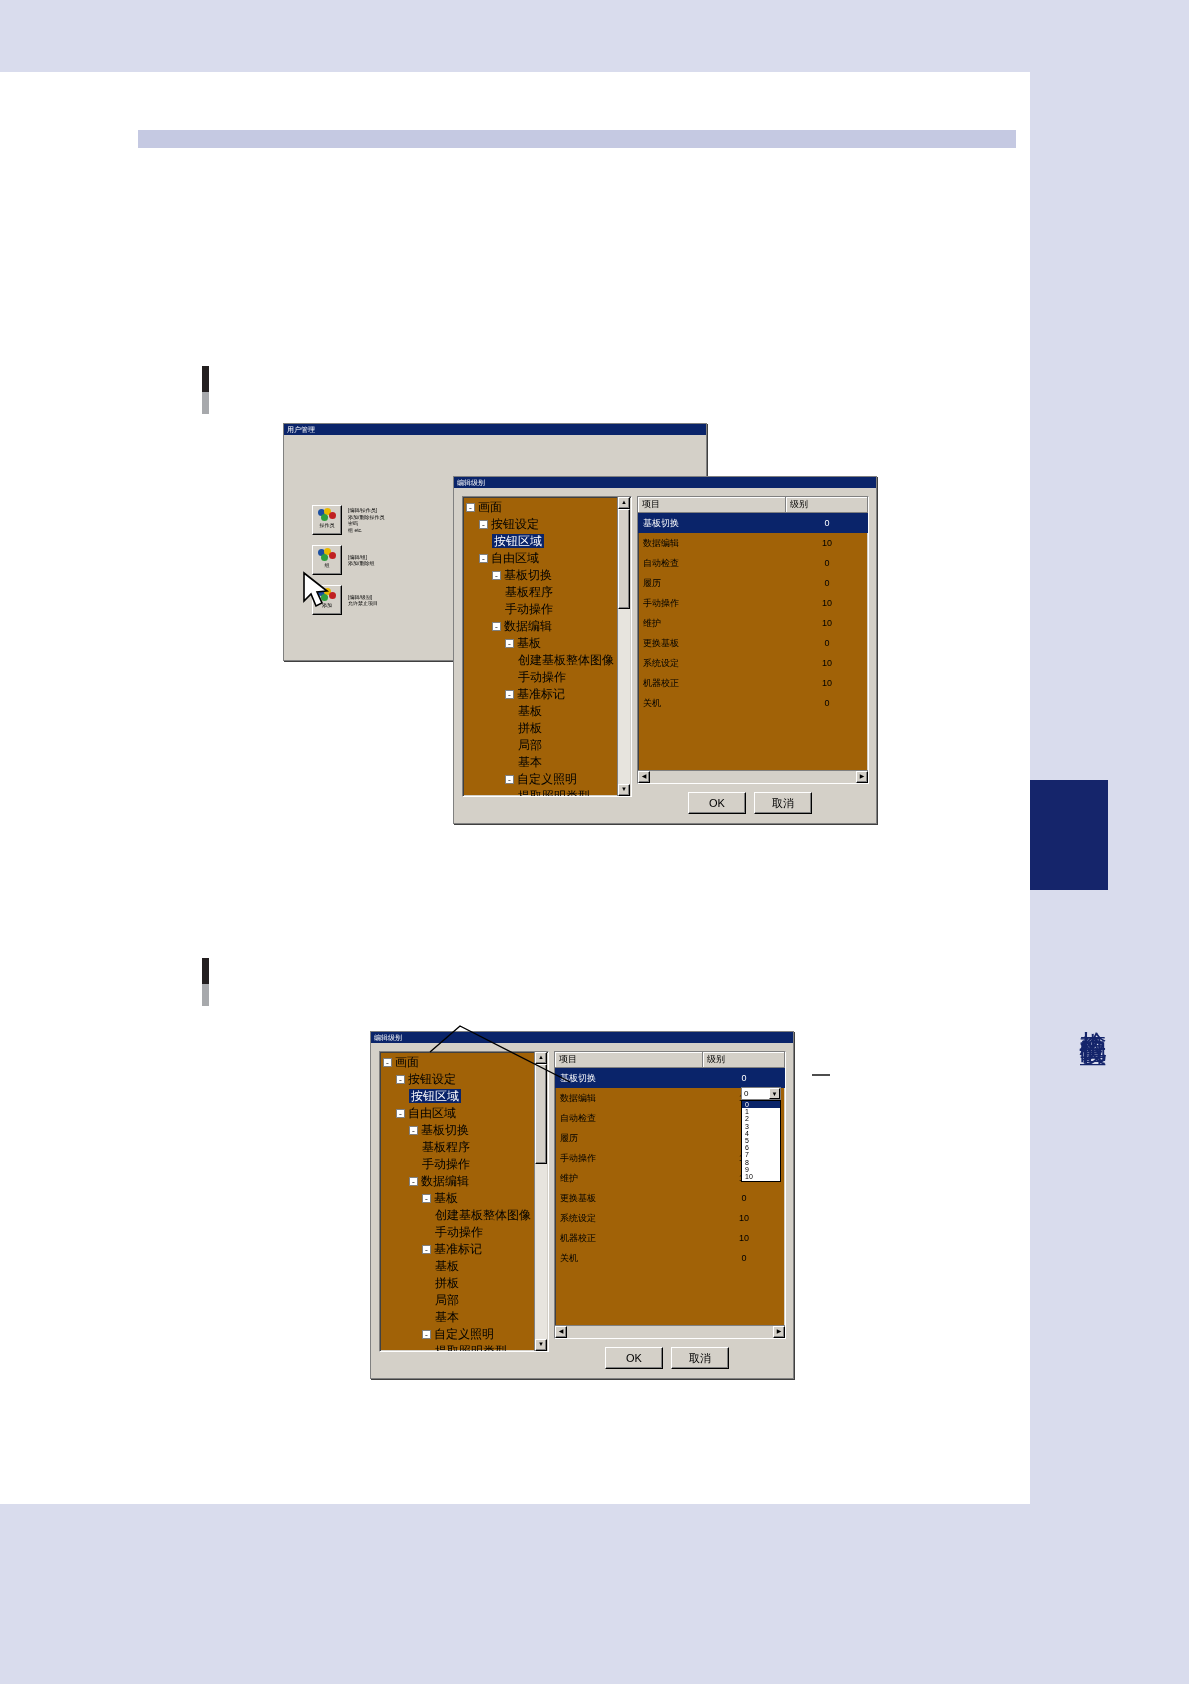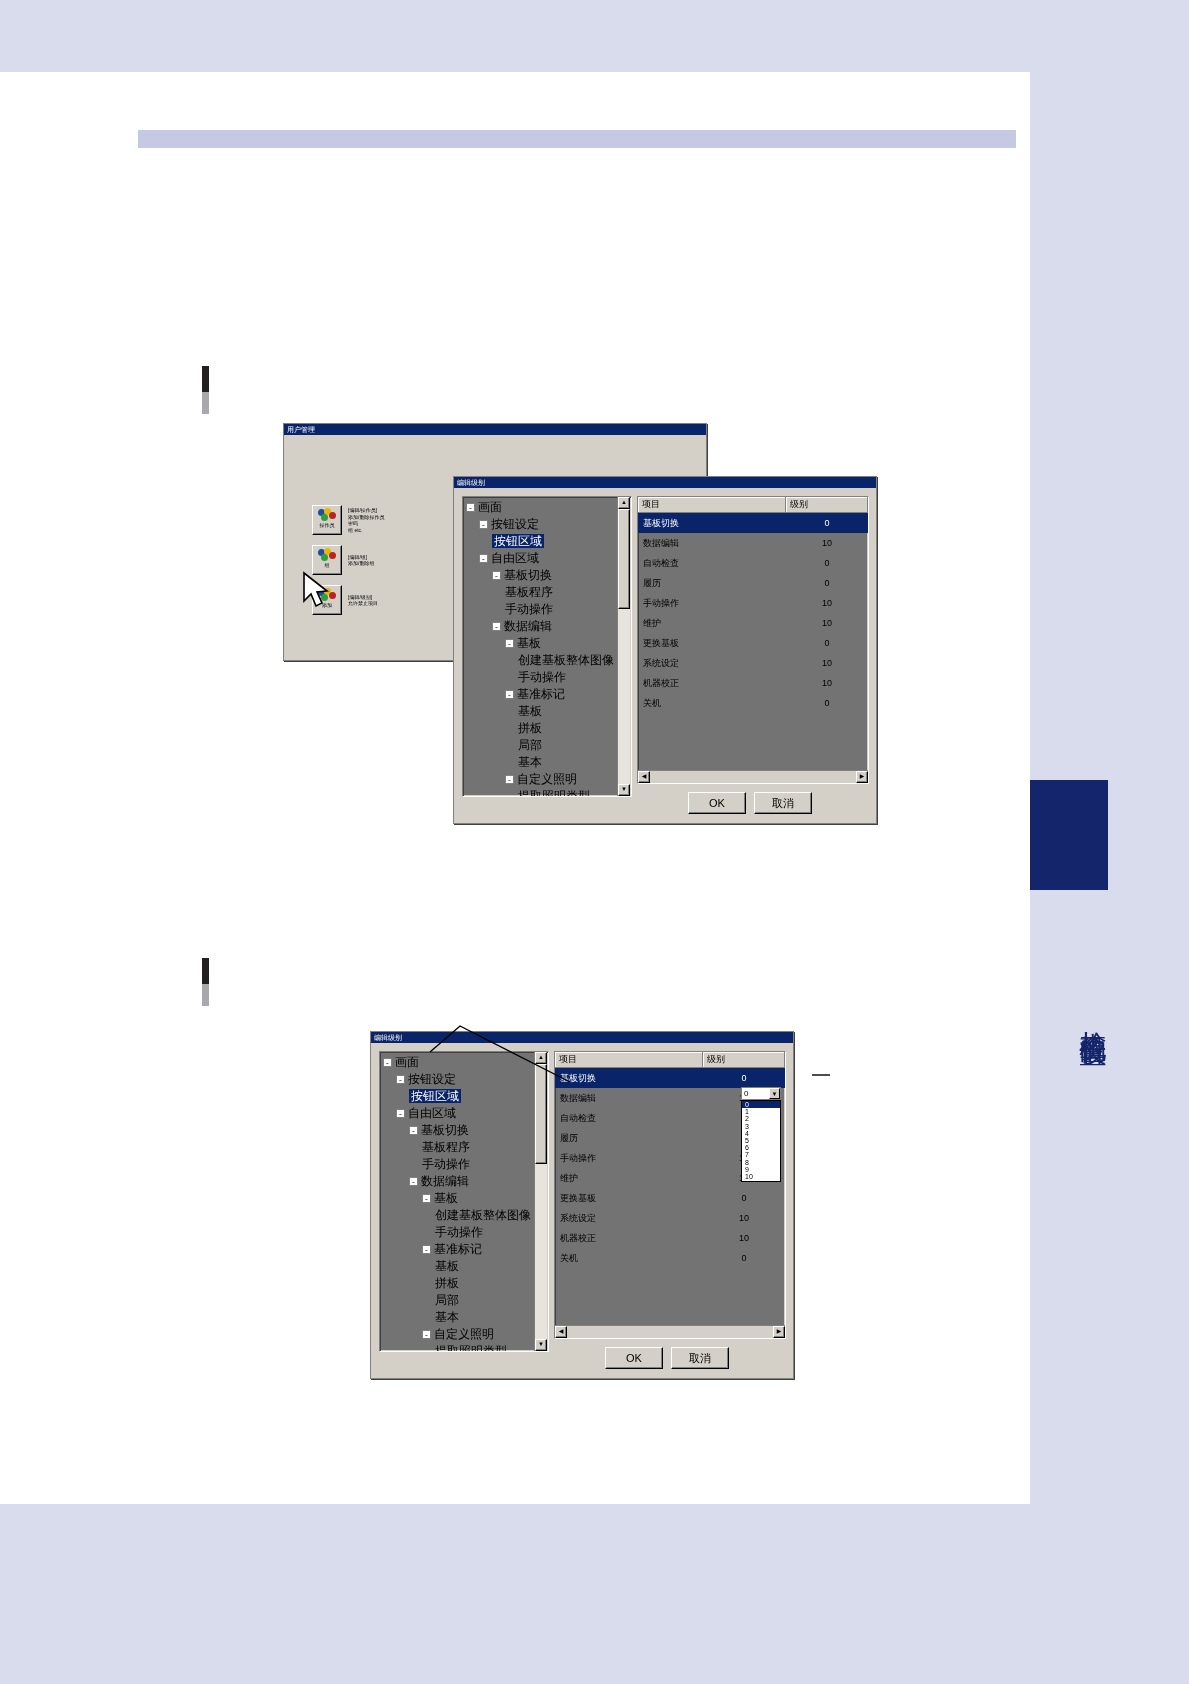--- a/index.html
+++ b/index.html
@@ -63,21 +63,21 @@
     color:#fff;
     font-size:7px;
     padding:1px 3px 0 3px;
     line-height:10px;
     font-family:"Liberation Sans", sans-serif;
   }
   .win-body { position:relative; width:100%; height:calc(100% - 11px); }
 
   
   .sunken {
-    background:#737373;
+    background:#a16207;
     border:1px solid #808080;
     border-right-color:#fff;
     border-bottom-color:#fff;
     box-shadow:inset 1px 1px 0 #404040, inset -1px -1px 0 #d4d0c8;
     position:absolute;
     overflow:hidden;
   }
   
   .btn {
     position:absolute;

